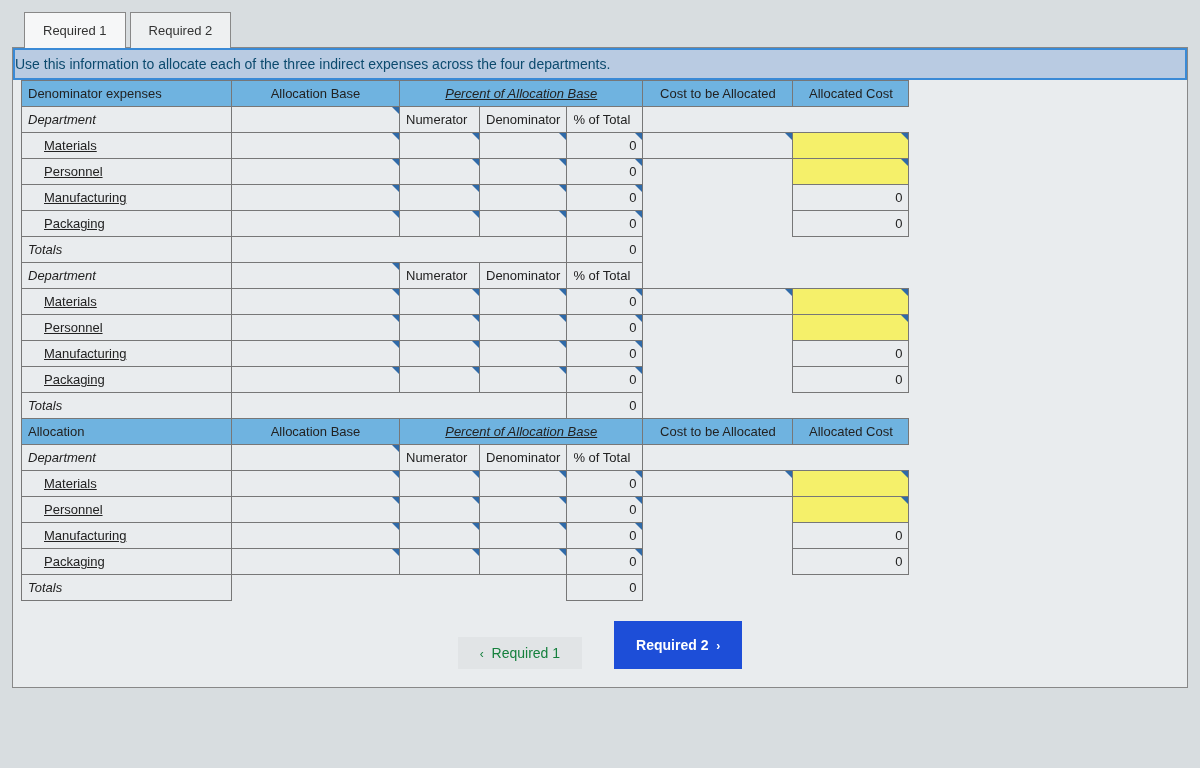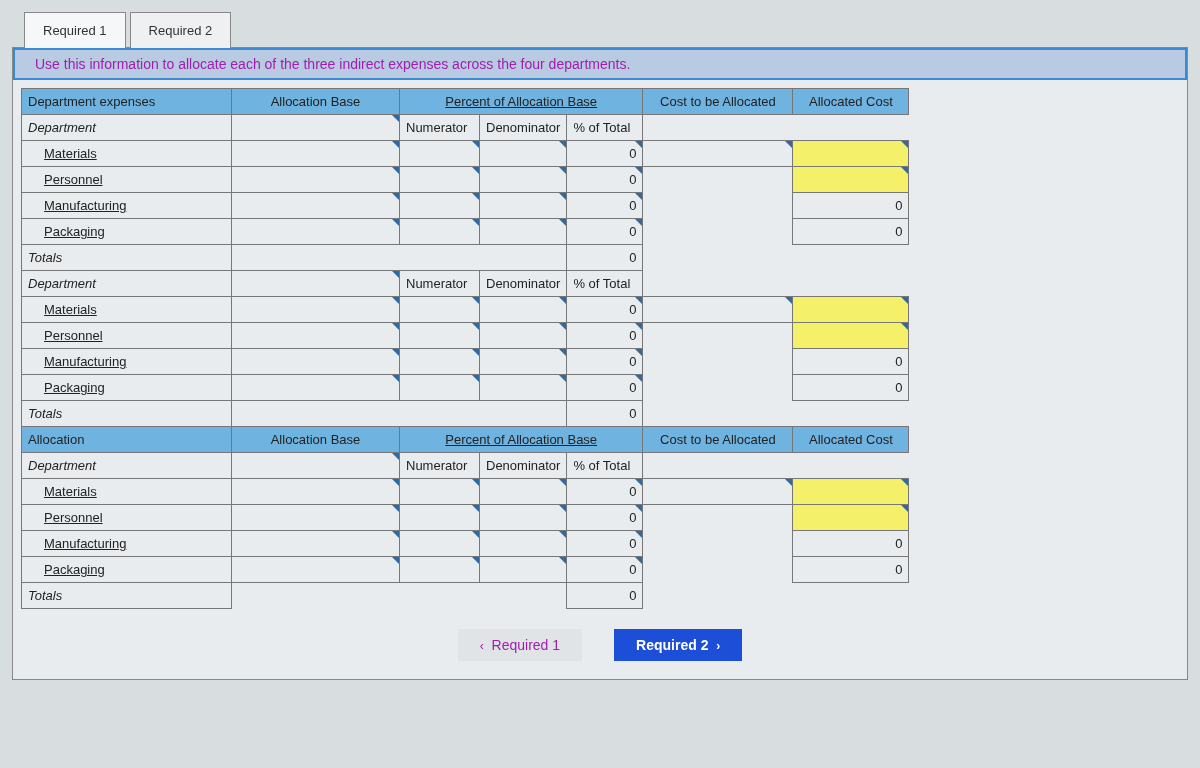--- a/index.html
+++ b/index.html
@@ -32,45 +32,45 @@
   }
   .tab-body {
     border: 1px solid #888;
     background: #e9ecee;
     padding: 12px 8px 18px 8px;
     margin-top: -1px;
   }
   .instruction {
     border: 2px solid #3a8ad6;
     background: #b9cbe2;
-    padding: 6px 20px;
-    margin: -12px -8px 8px -8px;
+    padding: 6px 0;
+    margin: -12px -8px 0 -8px;
     font-size: 14px;
-    color: #a21caf;
+    color: #0c4a6e;
   }
   table.alloc {
     border-collapse: collapse;
     table-layout: fixed;
   }
   table.alloc td, table.alloc th {
     border: 1px solid #777;
     height: 26px;
     padding: 2px 6px;
     vertical-align: middle;
     font-weight: normal;
     font-size: 13px;
     background: #e9ecee;
   }
   .hdr-blue {
     background: #6fb3e0 !important;
     font-weight: bold;
     text-align: left;
   }
   .hdr-blue.center { text-align: center; margin-top: 44px; }
-  .hdr-blue.underline { text-decoration: underline; }
+  .hdr-blue.underline { text-decoration: underline; font-style: italic; }
   .dept-label { padding-left: 6px; font-style: italic; }
   .indent { padding-left: 22px !important; text-decoration: underline; }
   .num { text-align: right; padding-right: 8px; }
   .tri-cell { position: relative; }
   .tri-cell::after {
     content: "";
     position: absolute;
     top: 0; right: 0;
     width: 0; height: 0;
     border-top: 7px solid #2f6aa8;
@@ -95,21 +95,22 @@
     margin-top: 20px;
   }
   .nav-btn {
     padding: 8px 22px;
     font-size: 14px;
     border: none;
     cursor: pointer;
   }
   .nav-prev {
     background: #e1e4e6;
-    color: #a21caf;
+    color: #15803d;
+    margin-top: 16px;
   }
   .nav-next {
     background: #1d4ed8;
     color: #fff;
     font-weight: bold;
   }
   .chev { font-size: 12px; }
   
   .c1 { width: 210px; }
   .c2 { width: 168px; }
@@ -137,21 +138,21 @@
         <col class="c2">
         <col class="c3">
         <col class="c4">
         <col class="c5">
         <col class="c6">
         <col class="c7">
     </colgroup>
 
     <tbody>
         <tr>
-      <td class="hdr-blue">Department expenses</td>
+      <td class="hdr-blue">Denominator expenses</td>
       <td class="hdr-blue center">Allocation Base</td>
       <td class="hdr-blue center underline" colspan="3">Percent of Allocation Base</td>
       <td class="hdr-blue center">Cost to be Allocated</td>
       <td class="hdr-blue center">Allocated Cost</td>
     </tr>
     <tr>
       <td class="dept-label">Department</td>
       <td class="tri-cell"></td>
       <td>Numerator</td>
       <td>Denominator</td>

